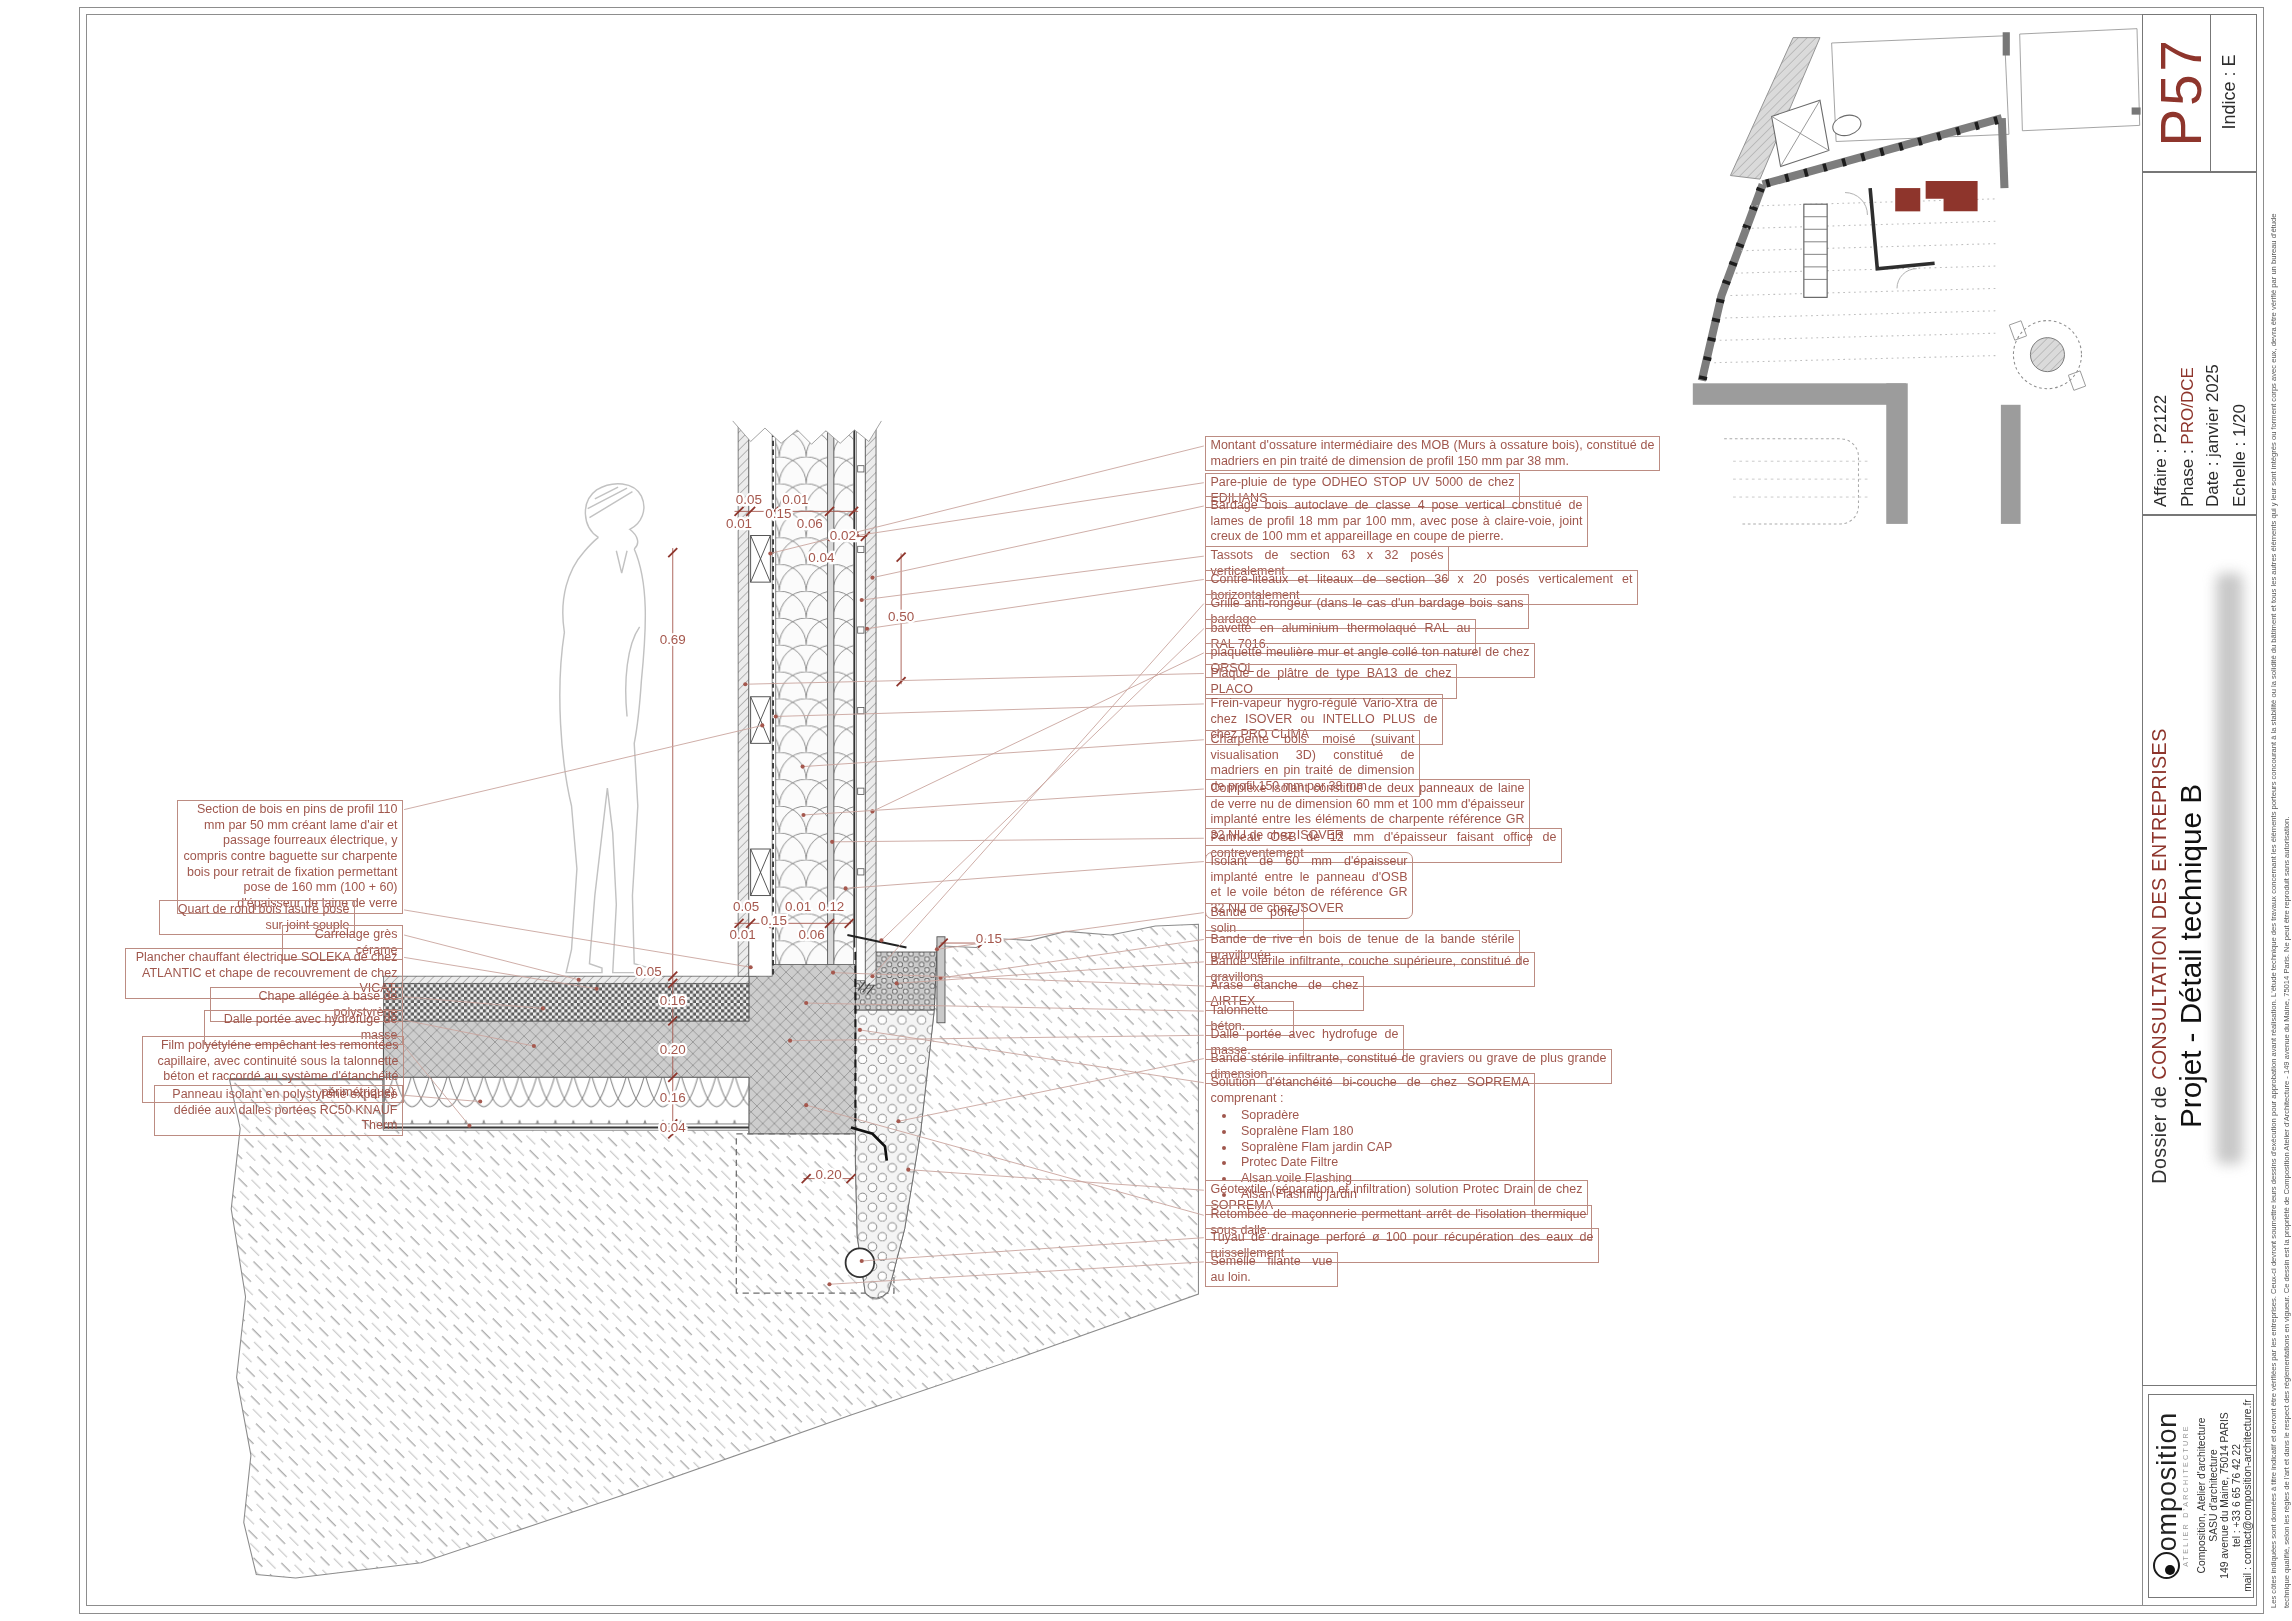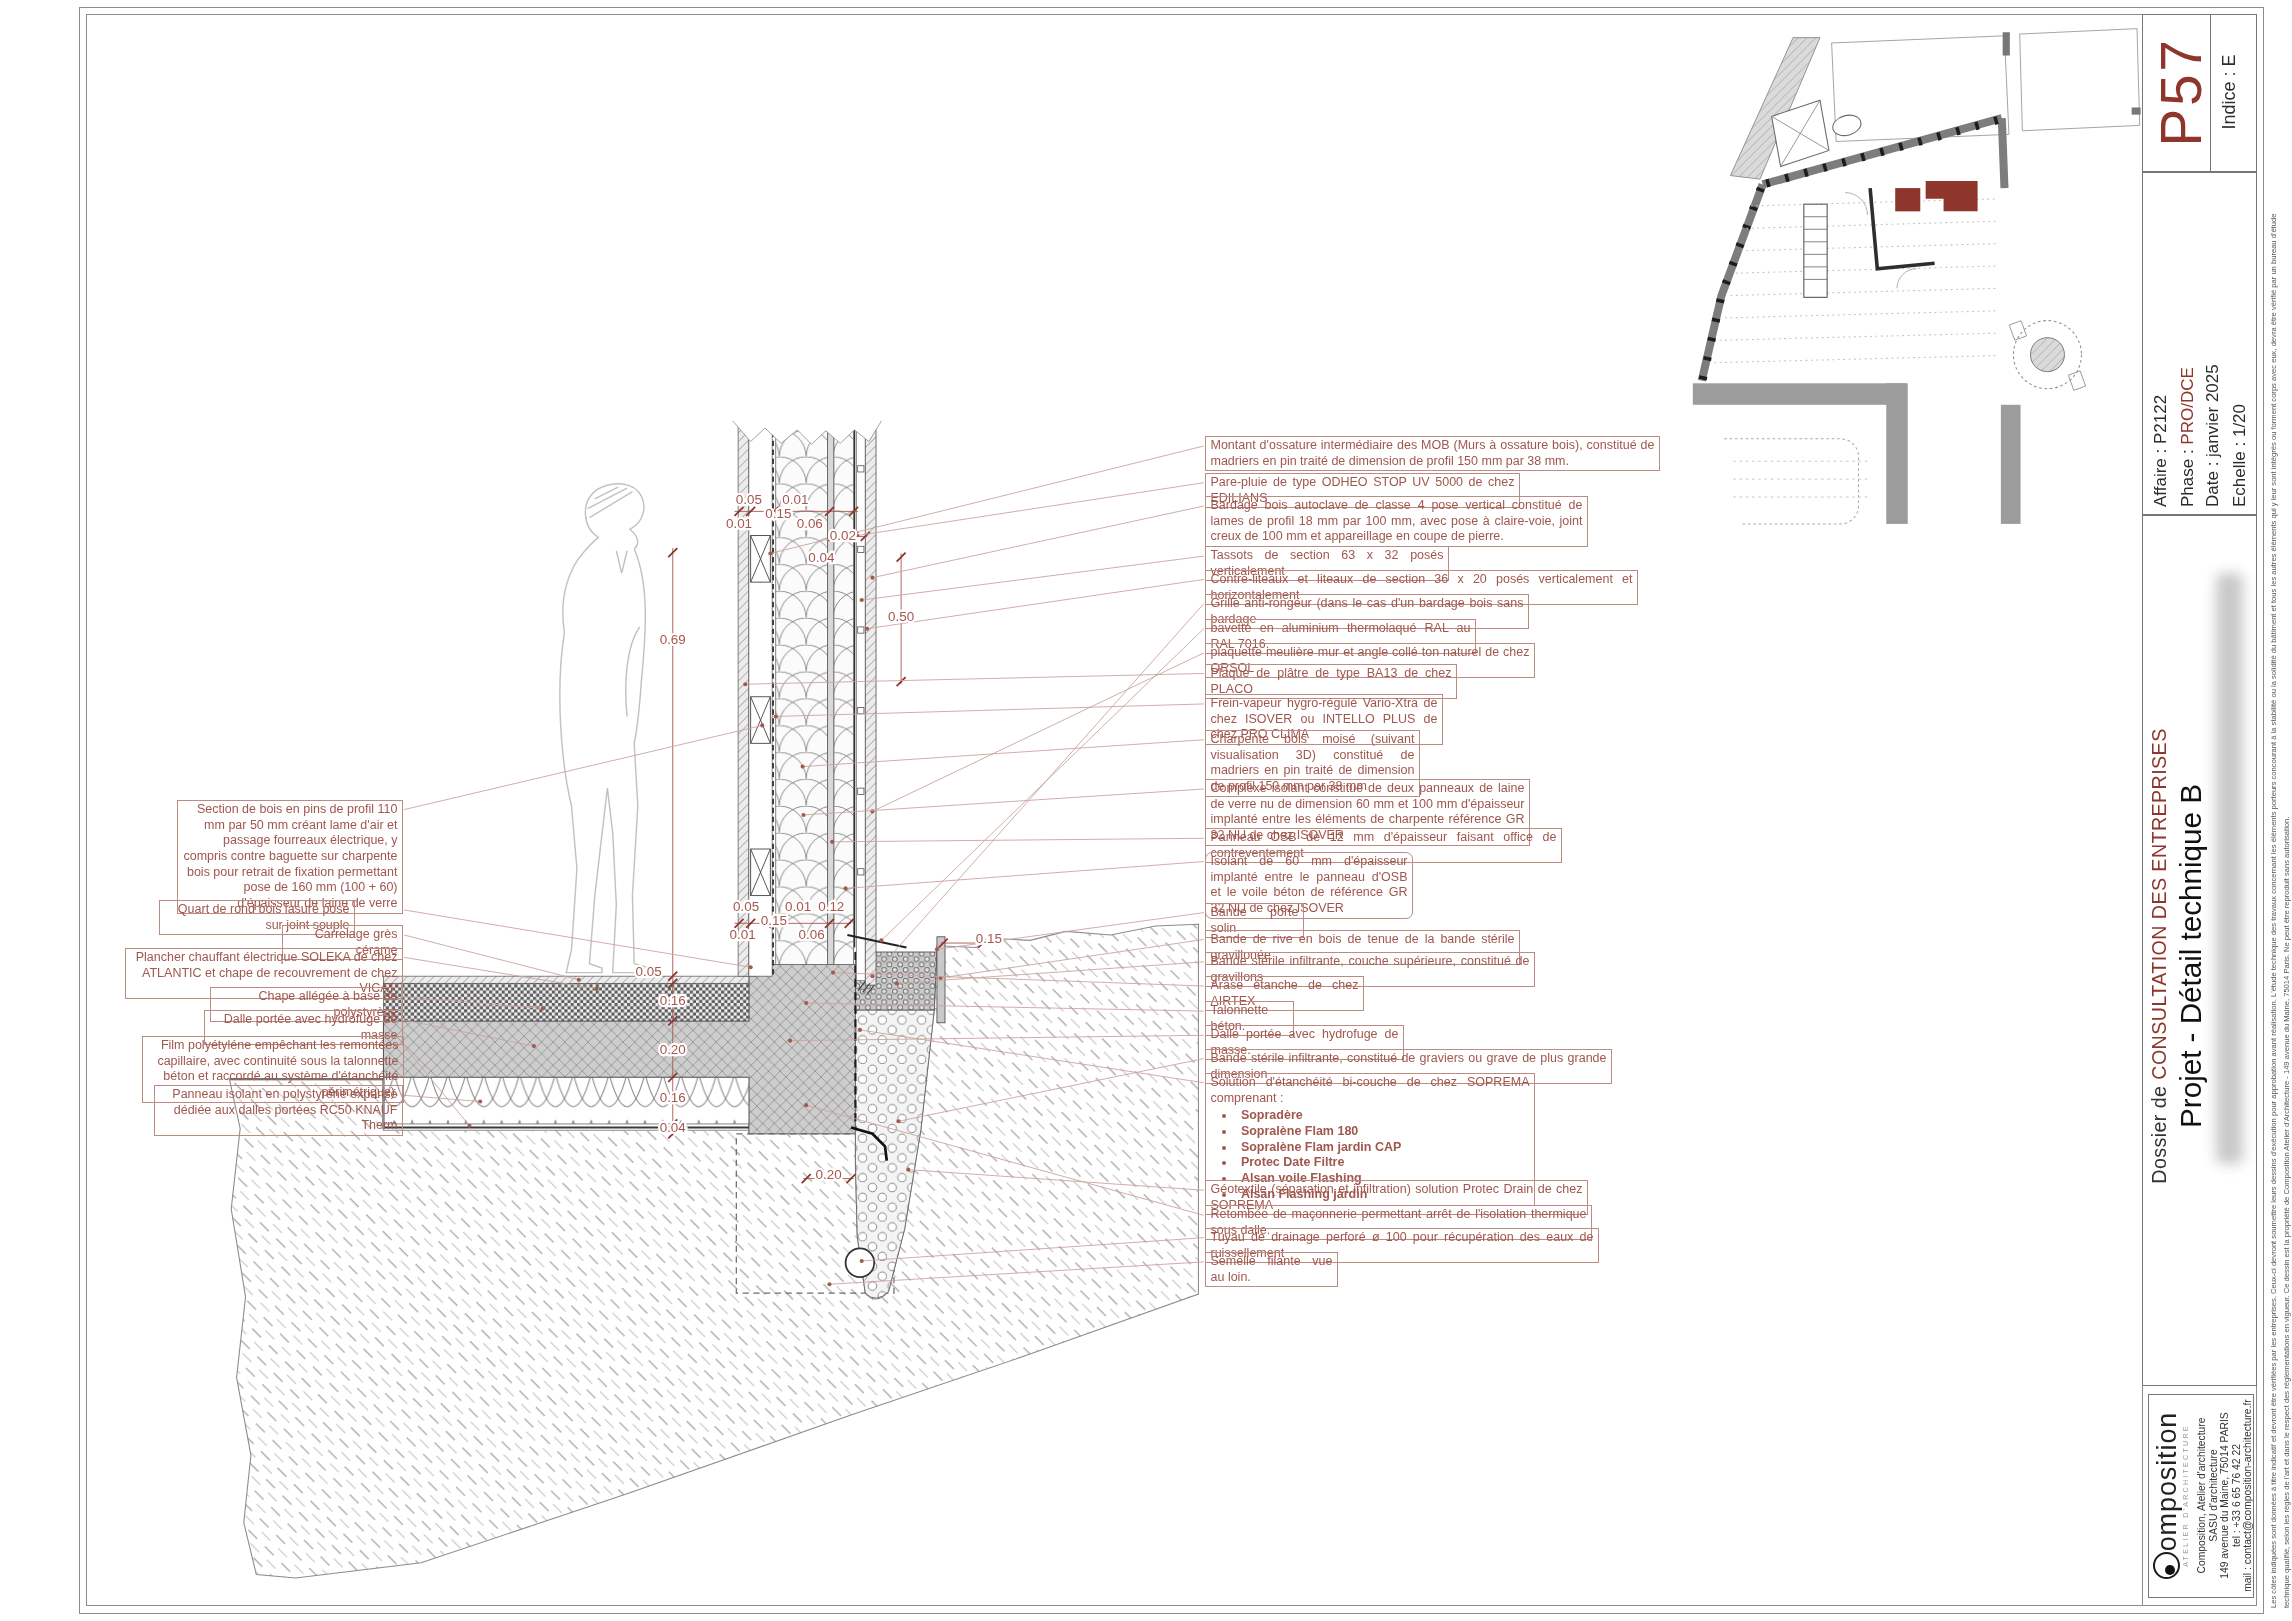--- a/index.html
+++ b/index.html
@@ -9,21 +9,21 @@
   
   .frame-outer{position:absolute;left:79px;top:7.2px;width:2185px;height:1607px;border:1.3px solid #8d8d8d;box-sizing:border-box;}
   .frame-inner{position:absolute;left:86px;top:14.3px;width:2171px;height:1592px;border:0.9px solid #8d8d8d;box-sizing:border-box;}
   .col-divider{position:absolute;left:2142px;top:14.3px;width:0;height:1592px;border-left:0.9px solid #8d8d8d;}
   
   .lbl{position:absolute;box-sizing:border-box;border:0.9px solid #bc8c82;color:#a0574d;
        font-size:12.5px;line-height:15.7px;padding:0.9px 4.5px;background:transparent;}
   .lbl.r{text-align:justify;}
   .lbl.l{text-align:right;}
   .lbl ul{margin:1.8px 0 1.8px 12.5px;padding:0 0 0 12.5px;list-style:disc;}
-  .lbl li{margin:0;padding:0 0 0 5.4px;font-weight:bold;}
+  .lbl li{margin:0;padding:0 0 0 5.4px;}
   
   .rot{position:absolute;transform:rotate(-90deg);transform-origin:0 0;white-space:nowrap;}
   .tb-box{position:absolute;box-sizing:border-box;border:0.9px solid #777;}
   .p57{font-size:57px;letter-spacing:2.7px;color:#8e352c;text-align:center;}
   .indice{font-size:18px;color:#2e2e2e;text-align:center;}
   .meta{font-size:17px;color:#2b2b2b;text-align:left;}
   .red{color:#8e352c;}
   .dossier{font-size:19.7px;color:#333;text-align:center;letter-spacing:0.4px;}
   .projet{font-size:29.6px;color:#111;text-align:center;}
   .blurbar{position:absolute;background:#9c9c9c;opacity:.55;filter:blur(6.3px);border-radius:7.2px;}

